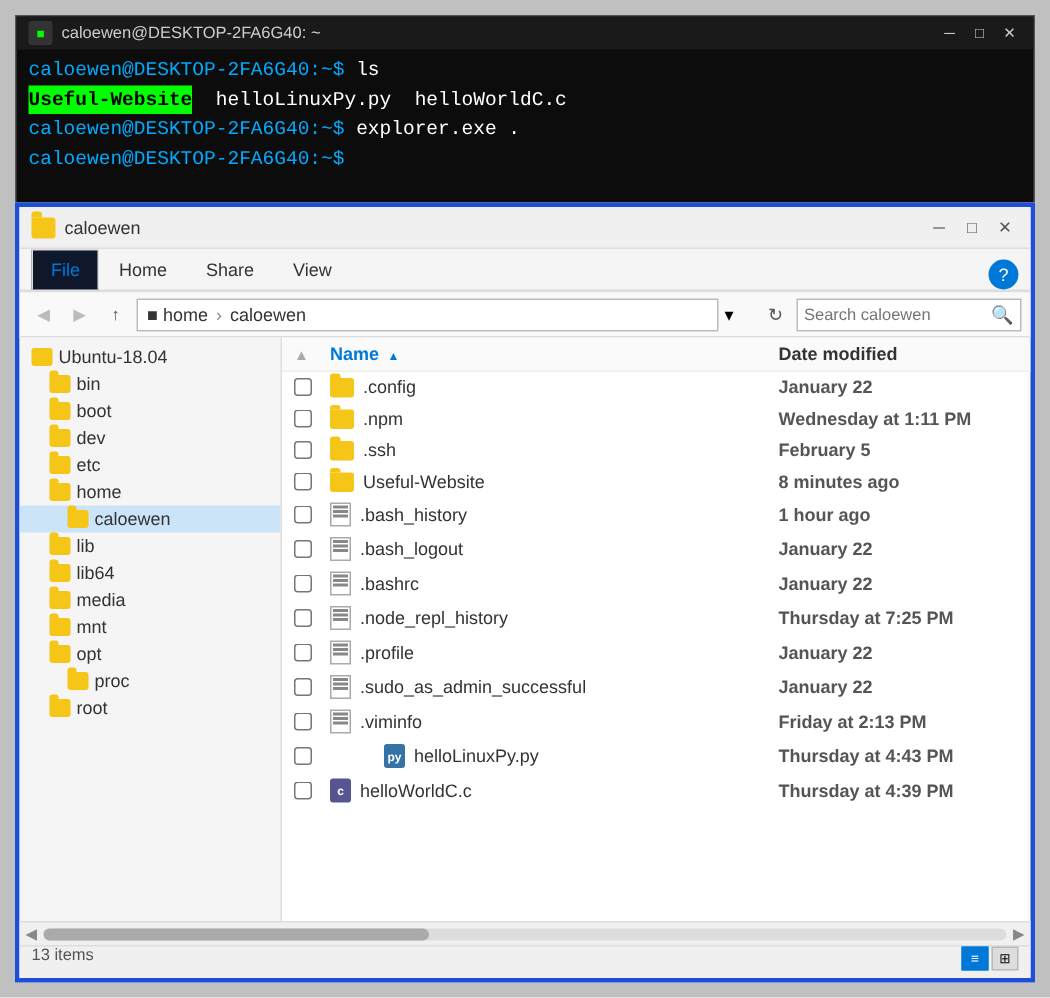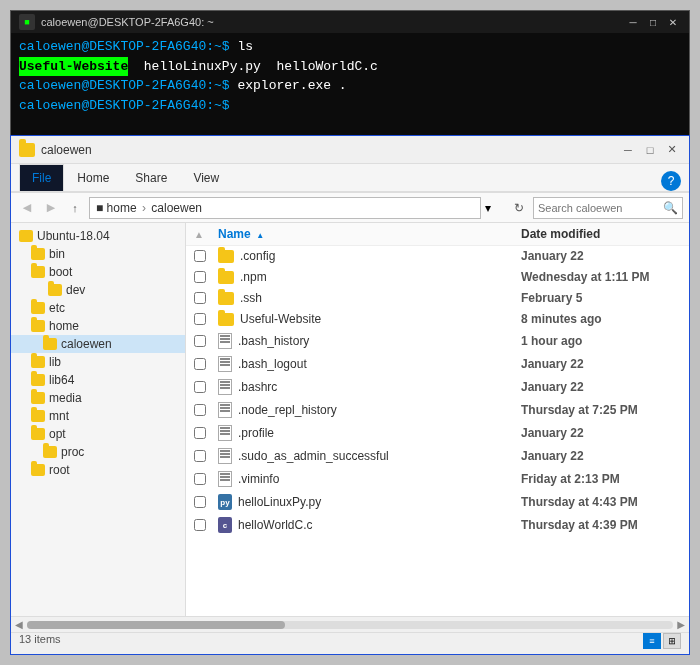--- a/index.html
+++ b/index.html
@@ -77,21 +77,21 @@
     .term-file1 { color: #fff; }
 
     
     .explorer-window {
       position: absolute;
       top: 135px;
       left: 10px;
       width: 680px;
       height: 520px;
       background: #fff;
-      border: 1px solid #1d4ed8;
+      border: 3px solid #1d4ed8;
       display: flex;
       flex-direction: column;
     }
     .explorer-titlebar {
       background: #f0f0f0;
       height: 28px;
       display: flex;
       align-items: center;
       padding: 0 8px;
       justify-content: space-between;
@@ -525,21 +525,21 @@
         <span>Ubuntu-18.04</span>
       </div>
       <div class="sidebar-item" style="padding-left:20px;">
         <div class="sidebar-folder-icon"></div>
         <span>bin</span>
       </div>
       <div class="sidebar-item" style="padding-left:20px;">
         <div class="sidebar-folder-icon"></div>
         <span>boot</span>
       </div>
-      <div class="sidebar-item" style="padding-left:37px;">
+      <div class="sidebar-item" style="padding-left:20px;">
         <div class="sidebar-folder-icon"></div>
         <span>dev</span>
       </div>
       <div class="sidebar-item" style="padding-left:20px;">
         <div class="sidebar-folder-icon"></div>
         <span>etc</span>
       </div>
       <div class="sidebar-item" style="padding-left:20px;">
         <div class="sidebar-folder-icon"></div>
         <span>home</span>
@@ -698,21 +698,21 @@
     <div class="col-name" style="font-weight:normal;color:#333;">
       <div class="file-icon-doc"></div>
       <span>.viminfo</span>
     </div>
     <div class="col-date">Friday at 2:13 PM</div>
   </div>
           <div class="file-row">
     <div class="col-check">
       <input type="checkbox" style="width: 12px; height: 12px;">
     </div>
-    <div class="col-name" style="font-weight:normal;color:#333;">
+    <div class="col-name" style="font-weight:normal;color:#333;margin-left:36px;">
       <div class="file-icon-py">py</div>
       <span>helloLinuxPy.py</span>
     </div>
     <div class="col-date">Thursday at 4:43 PM</div>
   </div>
           <div class="file-row">
     <div class="col-check">
       <input type="checkbox" style="width: 12px; height: 12px;">
     </div>
     <div class="col-name" style="font-weight:normal;color:#333;">

